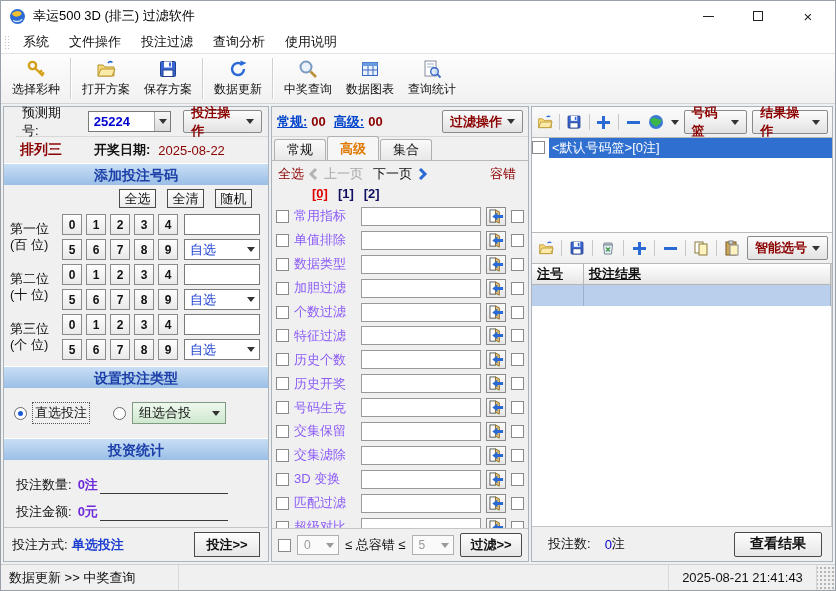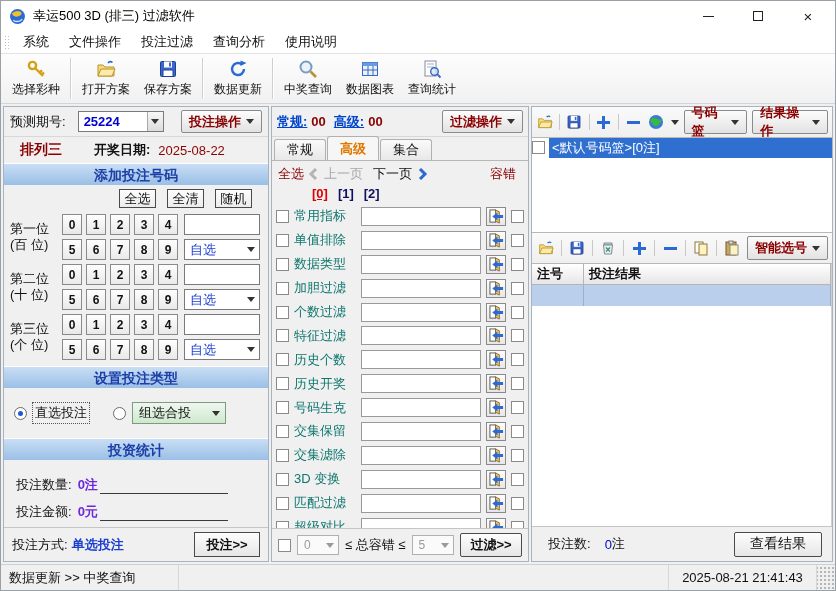--- a/index.html
+++ b/index.html
@@ -31,21 +31,21 @@
   
   .main { flex:1 1 auto; display:flex; gap:2px; padding:2px; background:#eef0f2; min-height:0; }
   .panel { border:1px solid #aab2bc; background:#f0f0f0; display:flex; flex-direction:column; min-height:0; }
   .left-panel { width:266px; flex:0 0 auto; }
   .mid-panel { width:258px; flex:0 0 auto; }
   .right-panel { flex:1 1 auto; }
 
   .sec-hdr { height:22px; line-height:22px; text-align:center; font-weight:bold; font-size:14px; color:#1c3fa8; background:linear-gradient(#c9def5,#9abfe6); border-top:1px solid #fff; flex:0 0 auto; }
 
   
-  .pred-row { height:30px; display:flex; align-items:center; padding:0 6px; gap:12px; border-bottom:1px solid #d8d8d8; flex:0 0 auto; }
+  .pred-row { height:30px; display:flex; align-items:center; padding:0 6px; gap:12px; border-bottom:1px solid #d8d8d8; flex:0 0 auto;margin-left:12px; }
   .lbl { font-size:13px; }
   .combo { height:21px; background:#fff; border:1px solid #7a7a7a; display:flex; align-items:center; padding-left:5px; }
   .combo .cval { flex:1; }
   .combo .cbtn { width:16px; height:100%; background:linear-gradient(#f7f7f7,#dcdcdc); border-left:1px solid #a8a8a8; display:flex; align-items:center; justify-content:center; }
   .tri { width:0; height:0; border:4px solid transparent; border-top:5px solid #333; margin-top:4px; }
   .period-combo { width:86px; font-weight:bold; color:#0000d0; font-size:13px; }
   .drop-btn { height:23px; background:linear-gradient(#fcfcfc,#e2e2e2); border:1px solid #8a8a8a; border-radius:2px; display:flex; align-items:center; justify-content:center; gap:5px; padding:0 7px; font-size:13px; }
   .red-bold { color:#8b0000; font-weight:bold; }
   .game-row { height:26px; display:flex; align-items:center; padding:0 8px; gap:8px; flex:0 0 auto; }
   .game-name { color:#8b0000; font-weight:bold; font-size:14px; margin-left:8px; }
@@ -91,21 +91,21 @@
   .chev { width:12px; height:12px; margin:0 4px; }
   .pg-prev { color:#a8a8a8; font-size:13px; margin-right:10px; }
   .pg-next { color:#111; font-size:13px; }
   .pg-tol { margin-left:auto; color:#8b0000; font-size:13px; margin-right:6px; }
   .pager-row2 { display:flex; gap:10px; padding-left:34px; margin-top:2px; font-weight:bold; font-size:13px; }
   .pg-num { color:#101060; }
   .pg-num.cur { color:#e00000; }
   .filter-list { flex:1 1 auto; overflow:hidden; padding:2px 4px 0 4px; display:flex; flex-direction:column; gap:1px; }
   .f-row { height:22.9px; flex:0 0 auto; display:flex; align-items:center; gap:5px; }
   .chk { width:13px; height:13px; border:1px solid #8a8a8a; background:#fff; flex:0 0 auto; }
-  .f-lbl { width:62px; color:#0f766e; font-size:13px; flex:0 0 auto; }
+  .f-lbl { width:62px; color:#8b5cf6; font-size:13px; flex:0 0 auto; }
   .f-input { flex:1; height:19px; border:1px solid #9a9a9a; background:#fff; min-width:0; }
   .door-btn { width:20px; height:19px; border:1px solid #8a8a8a; background:linear-gradient(#fdfdfd,#e6e6e6); display:flex; align-items:center; justify-content:center; flex:0 0 auto; }
   .door-btn svg { width:15px; height:15px; }
   .mid-bottom { height:33px; border-top:1px solid #c5c5c5; display:flex; align-items:center; gap:6px; padding:0 6px; flex:0 0 auto; }
   .small-combo { width:42px; height:20px; border:1px solid #b0b0b0; background:#fafafa; color:#9a9a9a; display:flex; align-items:center; padding-left:6px; font-size:12px; }
   .small-combo .tri { margin-left:auto; margin-right:4px; border-top-color:#9a9a9a; }
   .tol-text { font-size:13px; }
   .filter-go { margin-left:auto; width:62px; height:24px; border:1px solid #4a4a4a; border-radius:2px; background:linear-gradient(#fdfdfd,#e6e6e6); font-weight:bold; font-size:13px; display:flex; align-items:center; justify-content:center; }
 
   
@@ -116,30 +116,30 @@
   .plus-i { width:13px; height:13px; position:relative; }
   .plus-i::before { content:""; position:absolute; left:0; top:5px; width:13px; height:3px; background:#2a6ad4; }
   .plus-i::after { content:""; position:absolute; left:5px; top:0; width:3px; height:13px; background:#2a6ad4; }
   .minus-i { width:13px; height:3px; background:#2a6ad4; }
   .r-toolbar .drop-btn { height:24px; }
   .basket-list { height:95px; background:#fff; border-bottom:1px solid #b8b8b8; padding:0; flex:0 0 auto; }
   .basket-row { height:19px; display:flex; align-items:center; gap:4px; }
   .basket-sel { flex:1; background:#2f6fd0; color:#fff; font-size:13px; padding:1px 3px; display:flex; align-items:center; }
   .r-table-wrap { flex:1 1 auto; background:#fff; overflow:hidden; display:flex; flex-direction:column; border-right:1px solid #d0d0d0; }
   .t-hdr { display:flex; height:21px; flex:0 0 auto; font-weight:bold; font-size:13px; }
-  .t-hcell { background:linear-gradient(#ffffff,#e6e6e6); border-right:1px solid #b5b5b5; border-bottom:1px solid #b5b5b5; display:flex; align-items:center; padding-left:5px; }
+  .t-hcell { background:linear-gradient(#ffffff,#e6e6e6); border-right:1px solid #b5b5b5; border-bottom:1px solid #b5b5b5; display:flex; align-items:center; padding-left:5px;text-decoration:underline; }
   .t-c1 { width:52px; flex:0 0 auto; }
   .t-c2 { flex:1; }
   .t-row-hl { display:flex; height:21px; flex:0 0 auto; background:#b9cfec; }
   .t-cell { border-right:1px solid #9ab0cc; }
   .r-bottom { height:35px; border-top:1px solid #c5c5c5; display:flex; align-items:center; padding:0 10px; flex:0 0 auto; }
   .rb-lbl { font-size:13px; margin-left:6px; }
   .rb-num { color:#0000d0; font-size:13px; margin-left:14px; }
   .rb-unit { font-size:13px; }
-  .view-btn { margin-left:auto; width:88px; height:25px; border:1px solid #4a4a4a; border-radius:2px; background:linear-gradient(#fdfdfd,#e6e6e6); font-weight:normal; font-size:14px; display:flex; align-items:center; justify-content:center; }
+  .view-btn { margin-left:auto; width:88px; height:25px; border:1px solid #4a4a4a; border-radius:2px; background:linear-gradient(#fdfdfd,#e6e6e6); font-weight:bold; font-size:14px; display:flex; align-items:center; justify-content:center; }
 
   
   .statusbar { height:26px; border-top:1px solid #d0d0d0; background:#f0f0f0; display:flex; align-items:center; flex:0 0 auto; font-size:13px; }
   .sb-p1 { width:178px; padding-left:8px; border-right:1px solid #d8d8d8; height:100%; display:flex; align-items:center; }
   .sb-p2 { flex:1; height:100%; border-right:1px solid #d8d8d8; }
   .sb-time { width:148px; height:100%; display:flex; align-items:center; justify-content:center; border-right:1px solid #d8d8d8; }
   .sb-grip { width:18px; height:100%; background-image:radial-gradient(#b5b5b5 40%, transparent 41%); background-size:4px 4px; background-position:bottom right; }
 </style>
 </head>
 <body>

